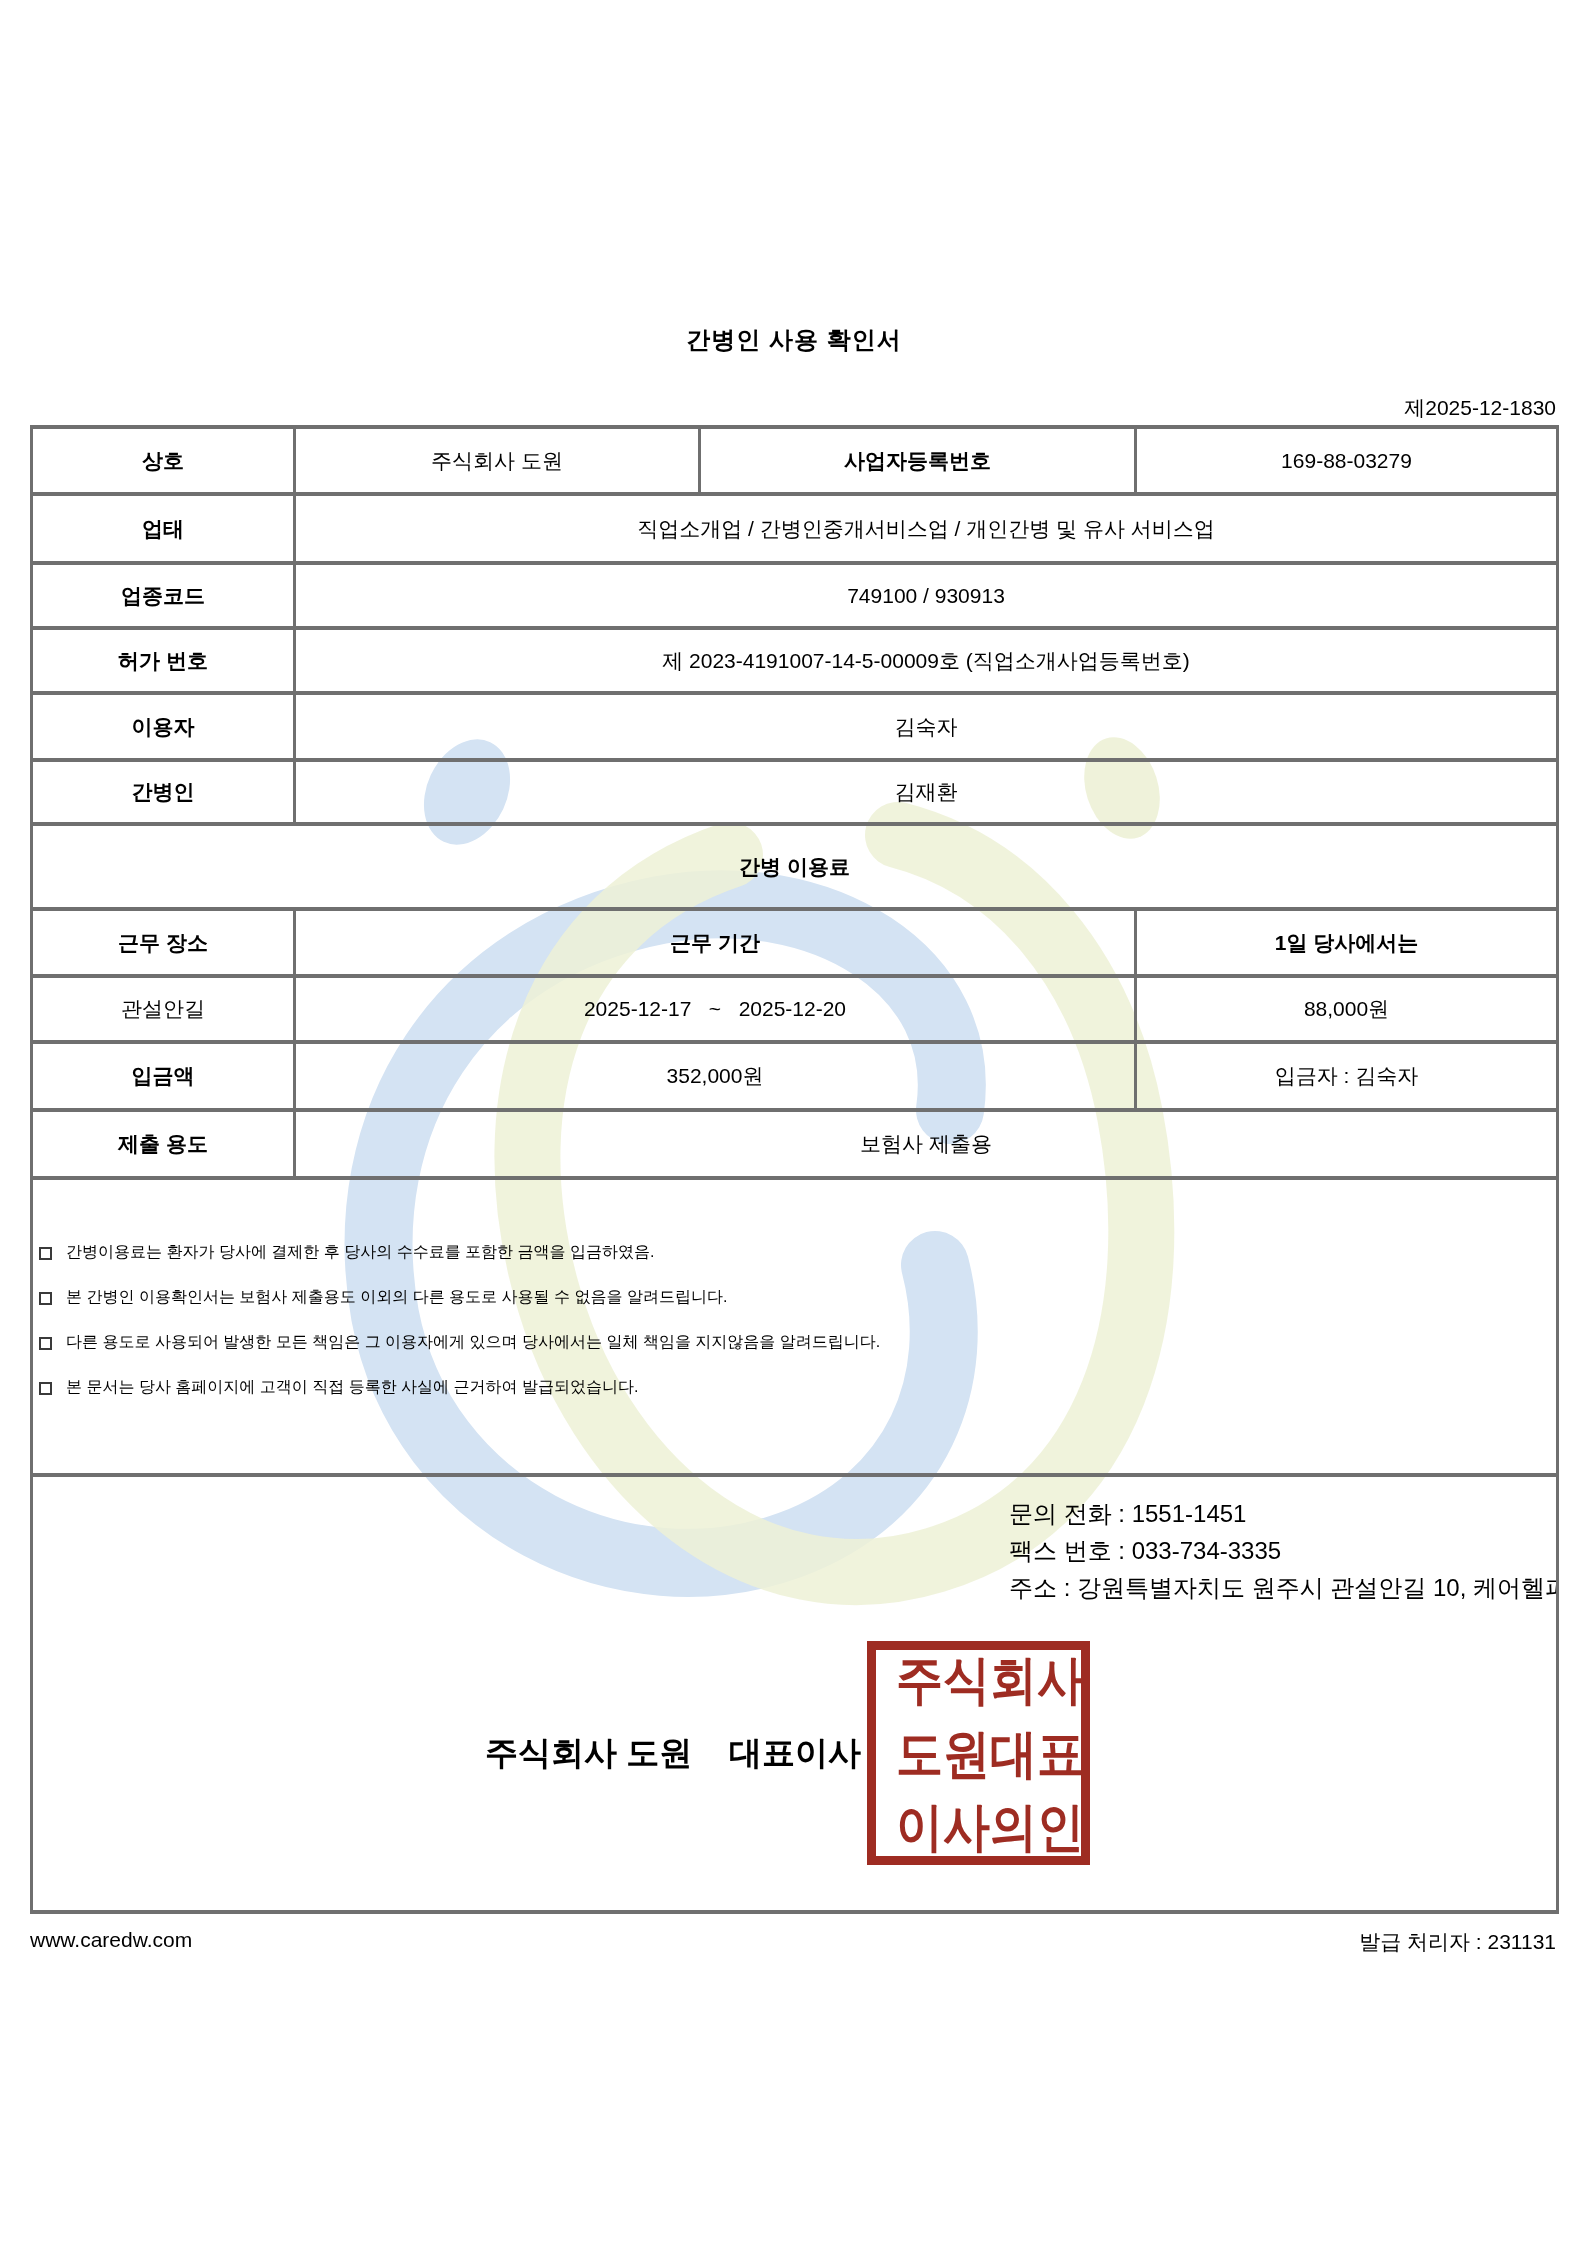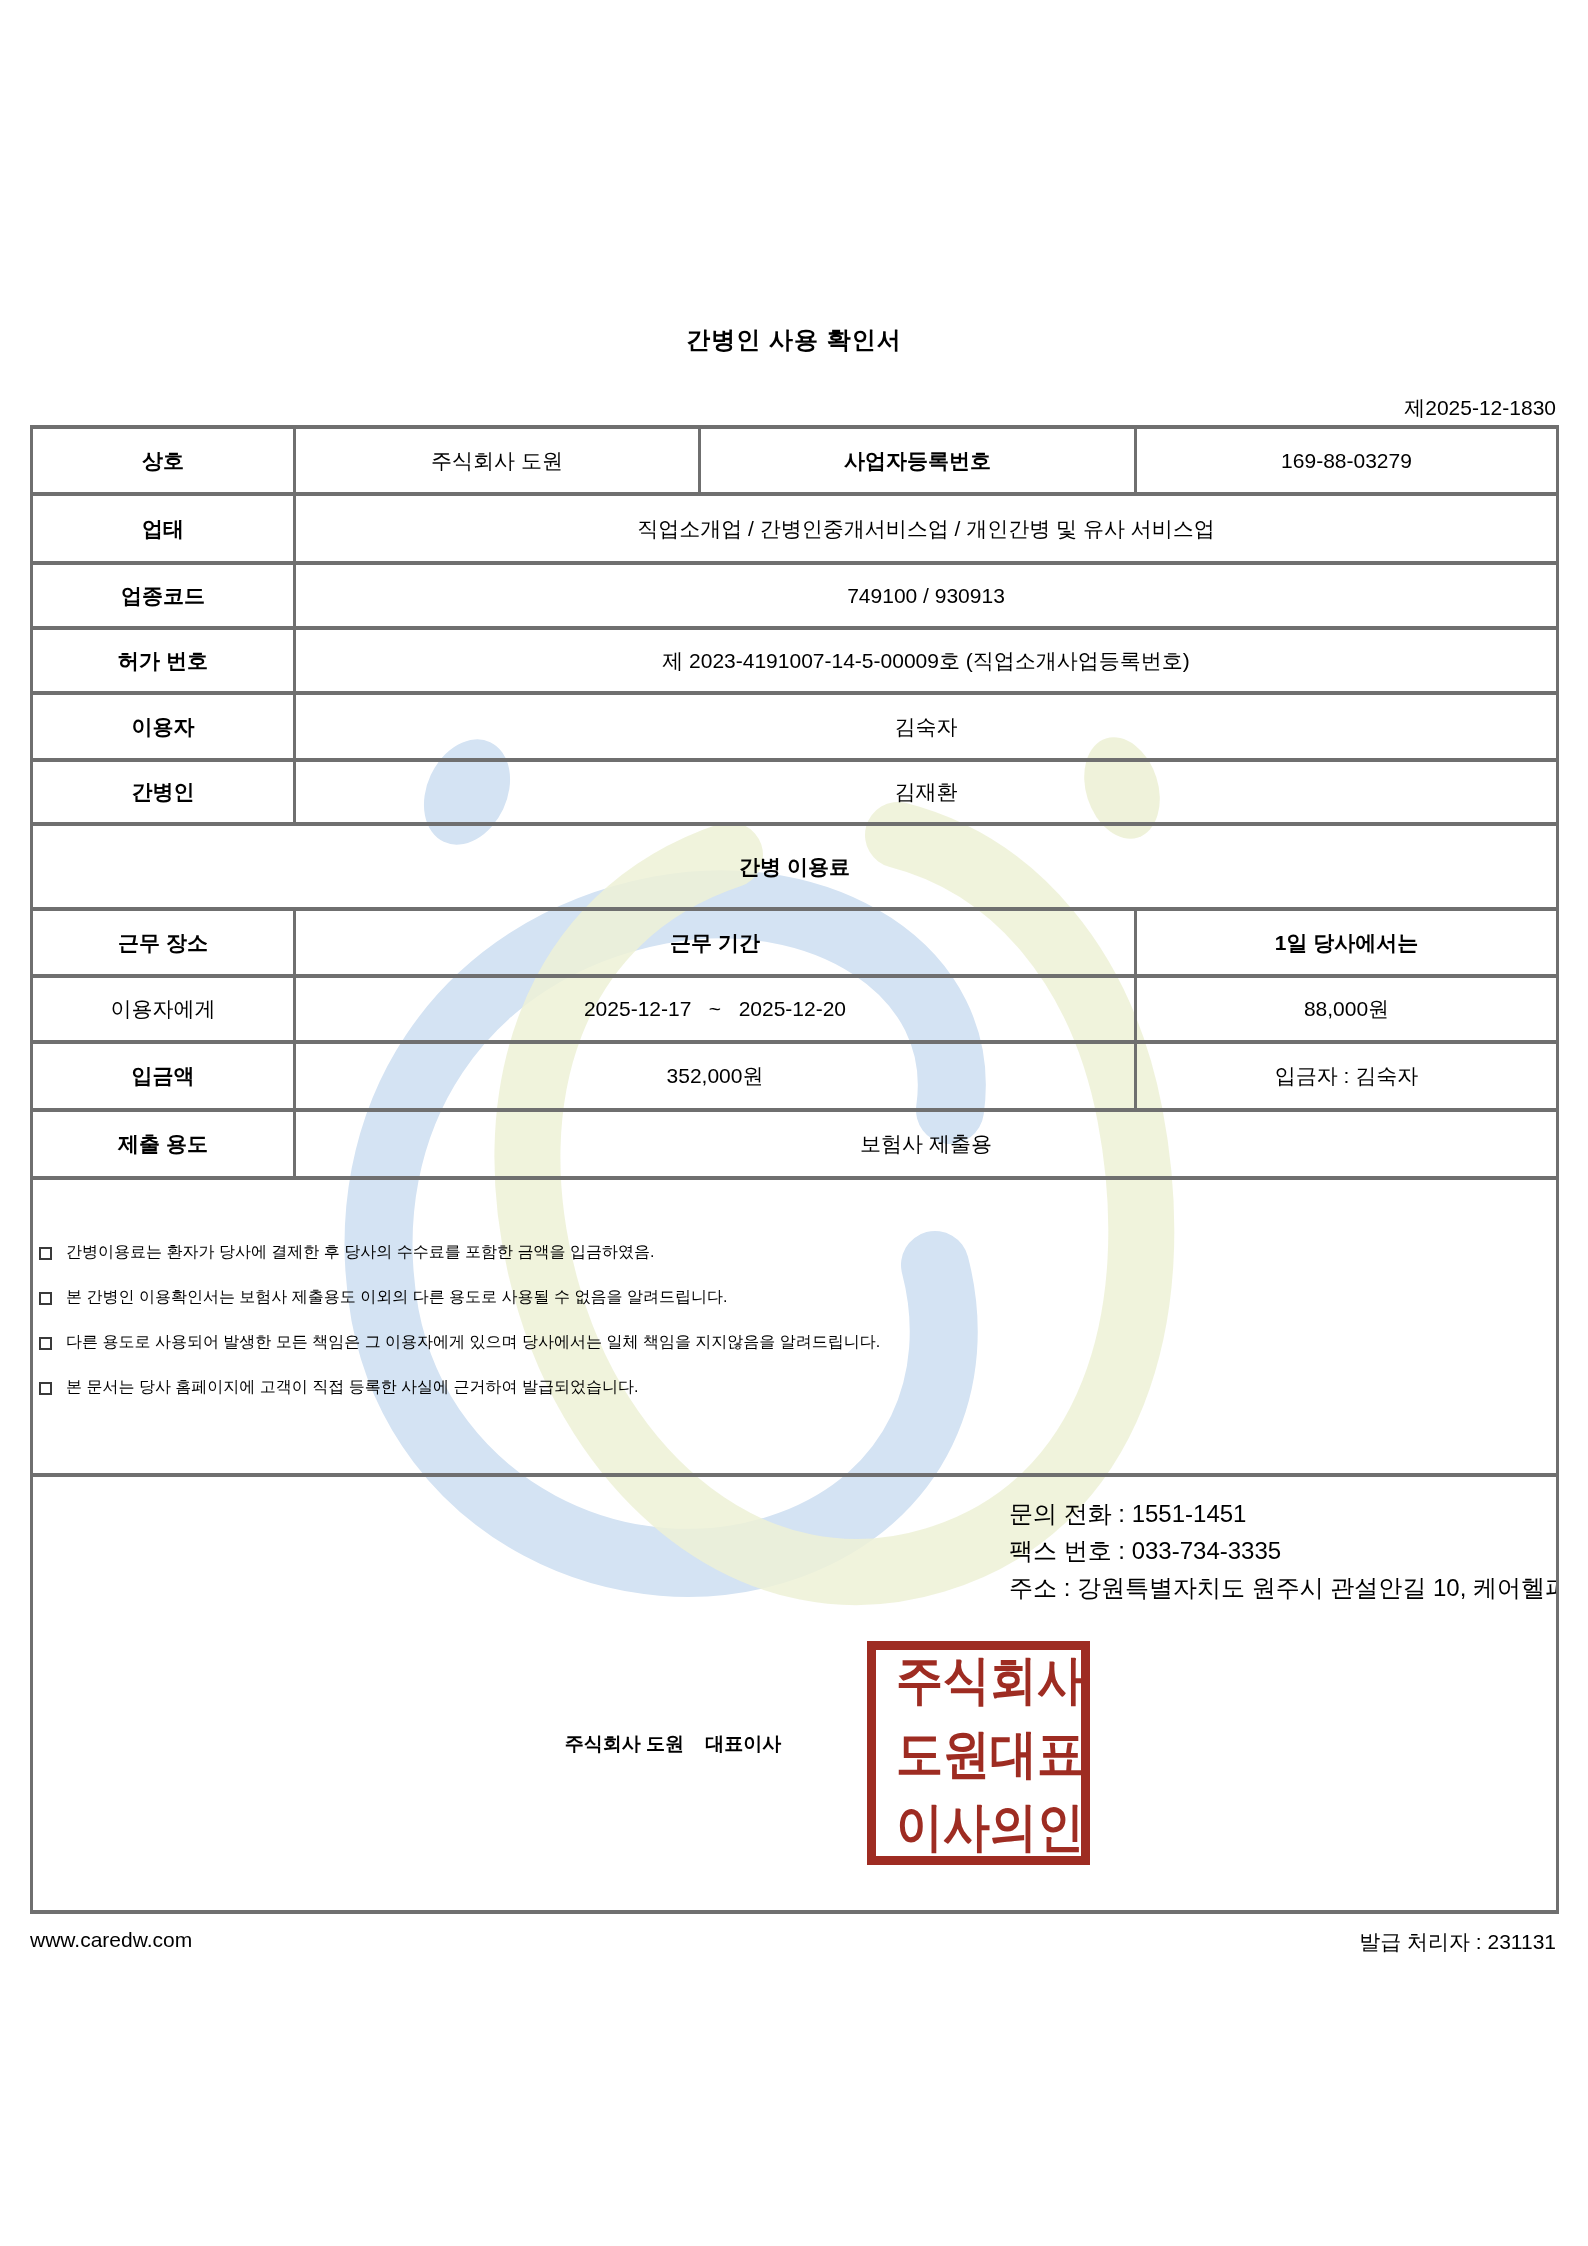--- a/index.html
+++ b/index.html
@@ -24,21 +24,21 @@
   tr.r9{height:66px;} tr.r10{height:68px;} tr.r11{height:68px;}
   tr.r12{height:297px;} tr.r13{height:437px;}
   td.section-hd{font-size:30px;font-weight:bold;}
   td.notes-cell{text-align:left;vertical-align:top;padding:98px 20px 0 42px;}
   .note-line{display:flex;align-items:flex-start;height:45px;font-size:16px;line-height:30px;}
   .bullet{flex:0 0 auto;width:9px;height:9px;border:2px solid #3a3a3a;background:#fff;
     margin:10px 14px 0 0;}
   td.sign-cell{position:relative;padding:0;}
   .contact{position:absolute;left:976px;top:18px;text-align:left;font-size:24px;line-height:37px;white-space:nowrap;}
   .sign-text{position:absolute;left:440px;top:254px;width:400px;text-align:center;
-    font-size:19px;font-weight:bold;white-space:pre;}
+    font-size:33px;font-weight:bold;white-space:pre;}
   .stamp{position:absolute;left:834px;top:164px;width:223px;height:224px;box-sizing:border-box;
     border:9px solid #9e2c22;padding:6px 20px;display:flex;flex-direction:column;
     justify-content:space-between;background:rgba(255,255,255,0);}
   .stamp-line{font-size:47px;font-weight:bold;color:#9e2c22;line-height:1;
     letter-spacing:0;text-align:center;transform:scaleY(1.12);white-space:nowrap;}
   .footer{position:absolute;left:30px;top:1928px;width:1526px;display:flex;
     justify-content:space-between;font-size:21px;z-index:2;}
   .pre{white-space:pre;}
 </style>
 </head>
@@ -94,21 +94,21 @@
     </tr>
     <tr class="r7">
       <td colspan="4" class="section-hd">간병 이용료</td>
     </tr>
     <tr class="r8">
       <td class="lbl">근무 장소</td>
       <td colspan="2" class="lbl">근무 기간</td>
       <td class="lbl">1일 당사에서는</td>
     </tr>
     <tr class="r9">
-      <td>이용자에게</td>
+      <td>관설안길</td>
       <td colspan="2" class="pre">2025-12-17   ~   2025-12-20</td>
       <td>88,000원</td>
     </tr>
     <tr class="r10">
       <td class="lbl">입금액</td>
       <td colspan="2">352,000원</td>
       <td><span class="lbl">입금자</span><span class="pre"> : 김숙자</span></td>
     </tr>
     <tr class="r11">
       <td class="lbl">제출 용도</td>

